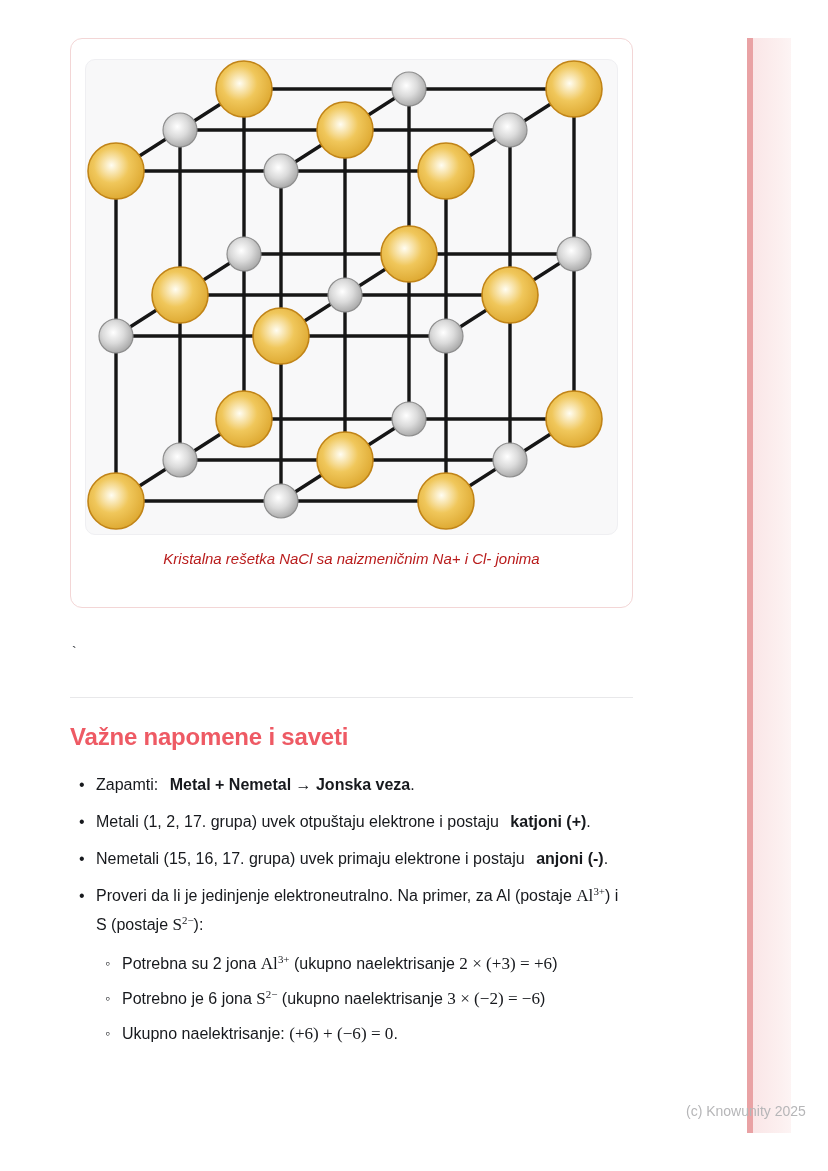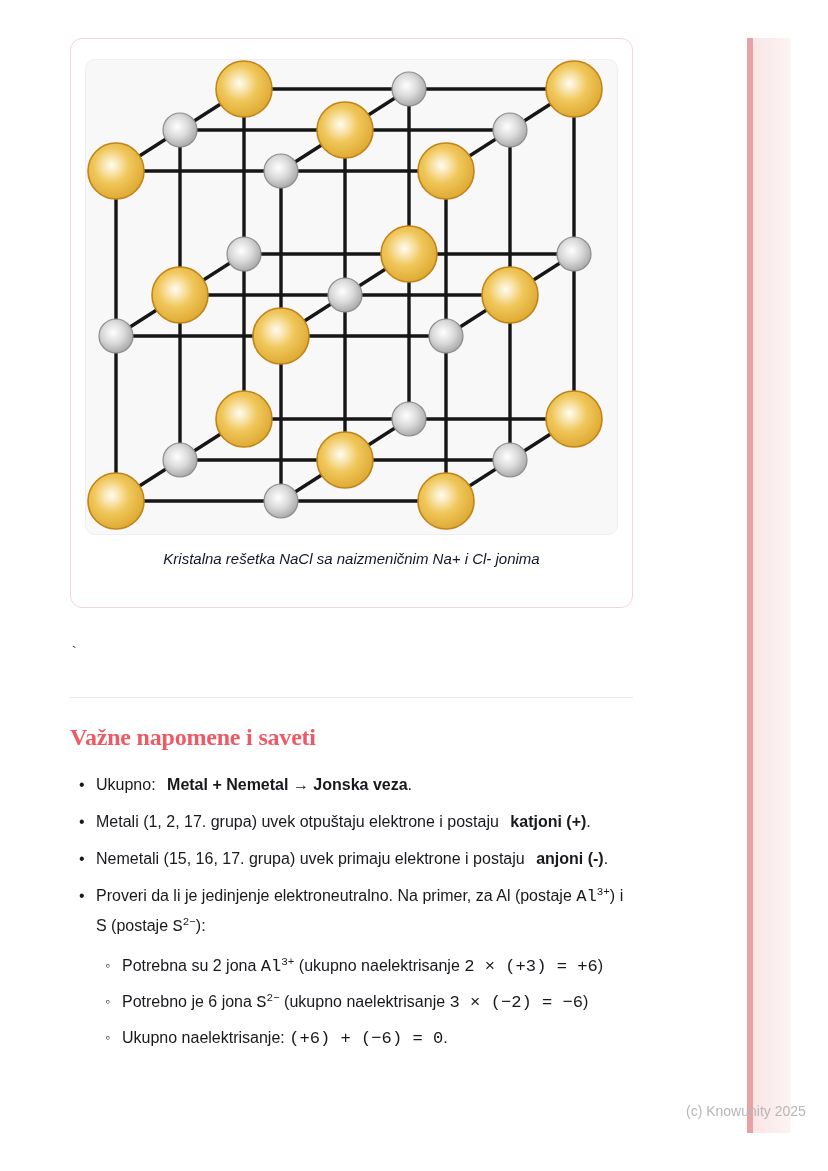--- a/index.html
+++ b/index.html
@@ -14,38 +14,38 @@
     box-sizing:border-box;width:563px;height:570px;background:#ffffff;
     border:1px solid #F3D6D6;border-radius:12px;padding:20px 14px 38px;
   }
   .figure-image{
     box-sizing:border-box;width:533px;height:476px;background:#F8F8F9;
     border:1px solid #EFEFF2;border-radius:10px;overflow:hidden;
   }
   .figure-image svg{display:block;width:531px;height:474px;}
   .figure-caption{
     margin-top:13px;text-align:center;font-style:italic;
-    font-size:15px;color:#0f172a;line-height:21px;
+    font-size:15px;color:#b91c1c;line-height:21px;
   }
 
   .stray{margin:36px 0 0 2px;font-size:14px;color:#30343a;height:20px;}
   .divider{border:none;border-top:1px solid #E8E8EA;margin:33px 0 0 0;}
 
   .notes-heading{
     margin:25px 0 15px 0;font-size:24px;line-height:28px;font-weight:700;
-    color:#EE5A64;letter-spacing:-0.2px;font-family:Liberation Serif, serif;
+    color:#EE5A64;letter-spacing:-0.2px;
   }
   .notes-list{list-style:none;margin:20px 0 0 0;padding:0;font-size:16px;}
   .notes-list > li{position:relative;padding-left:26px;line-height:27px;margin-bottom:10px;}
   .notes-list > li::before{content:"\2022";position:absolute;left:9px;top:0;color:#17191d;}
   .sublist{list-style:none;margin:10px 0 0 0;padding:0;}
   .sublist > li{position:relative;padding-left:26px;line-height:27px;margin-bottom:6px;}
   .sublist > li::before{content:"\25E6";position:absolute;left:9px;top:0;font-size:14px;color:#17191d;}
   .bold{font-weight:700;padding-left:7px;}
-  .math{font-family:Liberation Mono, monospace;font-size:1.07em;}
+  .math{font-family:Liberation Serif, serif;font-size:1.07em;}
   .sup{font-size:0.68em;position:relative;top:-0.55em;letter-spacing:0;}
 
   
   .side-accent-bar{position:absolute;left:747px;top:38px;width:6px;height:1095px;background:#E9A2A4;z-index:1;}
   .side-panel{position:absolute;left:753px;top:38px;width:38px;height:1095px;
     background:linear-gradient(90deg,#FAE6E7 0%,#FCF0F0 75%,#FDF4F4 100%);}
   .footer-copyright{position:absolute;left:686px;top:1103px;font-size:14px;color:#B6B6B8;z-index:2;white-space:nowrap;}
 </style>
 </head>
 <body>
@@ -157,21 +157,21 @@
     <figcaption class="figure-caption">Kristalna rešetka NaCl sa naizmeničnim Na+ i Cl- jonima</figcaption>
   </figure>
 
   <p class="stray">`</p>
 
   <hr class="divider">
 
   <h2 class="notes-heading" style="color: rgb(238, 90, 100);">Važne napomene i saveti</h2>
 
   <ul class="notes-list">
-      <li><span>Ukupno: </span><span class="bold">Metal + Nemetal → Jonska veza</span><span>.</span></li>
+      <li><span>Zapamti: </span><span class="bold">Metal + Nemetal → Jonska veza</span><span>.</span></li>
       <li><span>Metali (1, 2, 17. grupa) uvek otpuštaju elektrone i postaju </span><span class="bold">katjoni (+)</span><span>.</span></li>
       <li><span>Nemetali (15, 16, 17. grupa) uvek primaju elektrone i postaju </span><span class="bold">anjoni (-)</span><span>.</span></li>
       <li><span>Proveri da li je jedinjenje elektroneutralno. Na primer, za Al (postaje </span><span class="math">Al</span><span class="math sup">3+</span><span>) i S (postaje </span><span class="math">S</span><span class="math sup">2−</span><span>):</span><ul class="sublist">
           <li><span>Potrebna su 2 jona </span><span class="math">Al</span><span class="math sup">3+</span><span> (ukupno naelektrisanje </span><span class="math">2 × (+3) = +6</span><span>)</span></li>
           <li><span>Potrebno je 6 jona </span><span class="math">S</span><span class="math sup">2−</span><span> (ukupno naelektrisanje </span><span class="math">3 × (−2) = −6</span><span>)</span></li>
           <li><span>Ukupno naelektrisanje: </span><span class="math">(+6) + (−6) = 0</span><span>.</span></li>
         </ul></li>
     </ul>
 
 </div>

